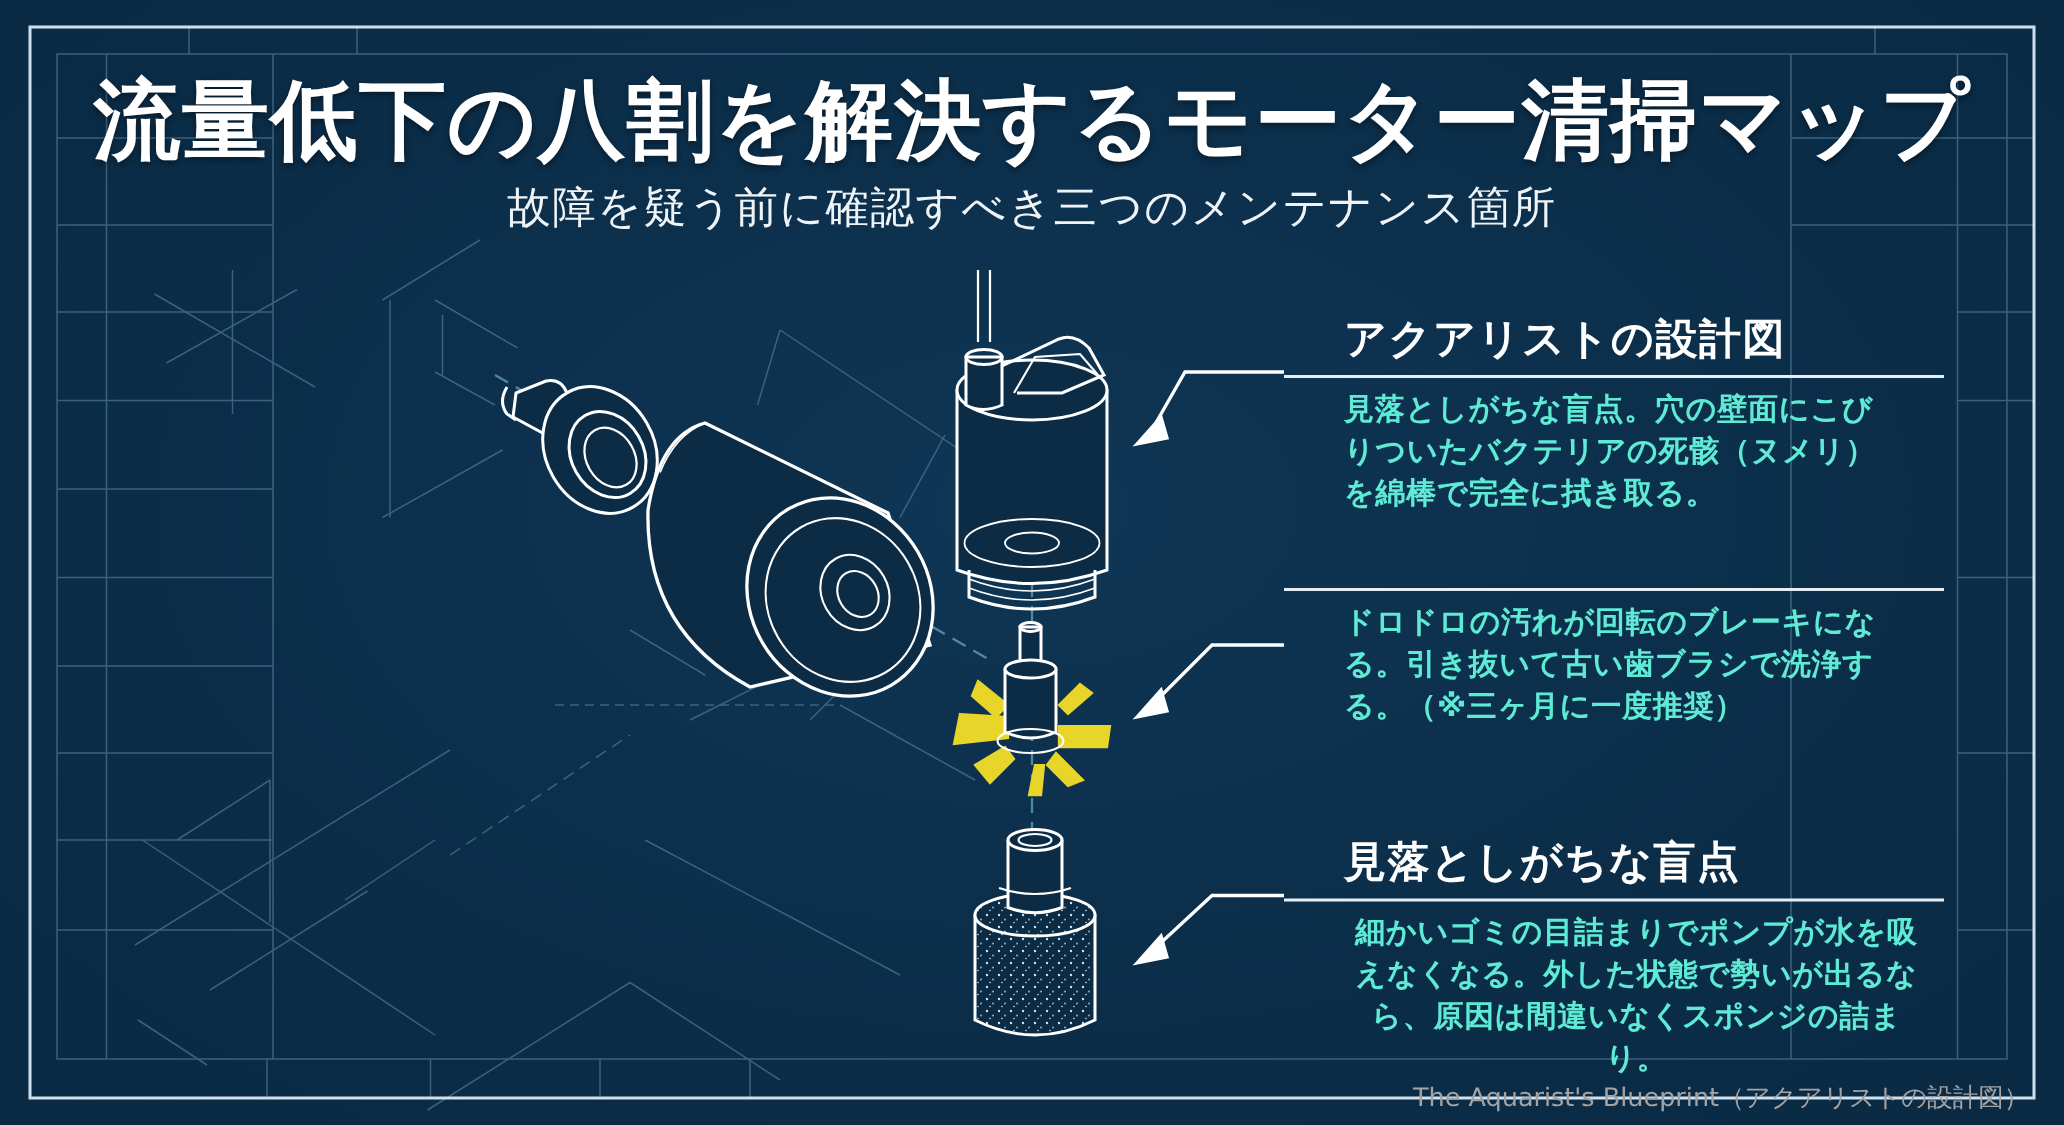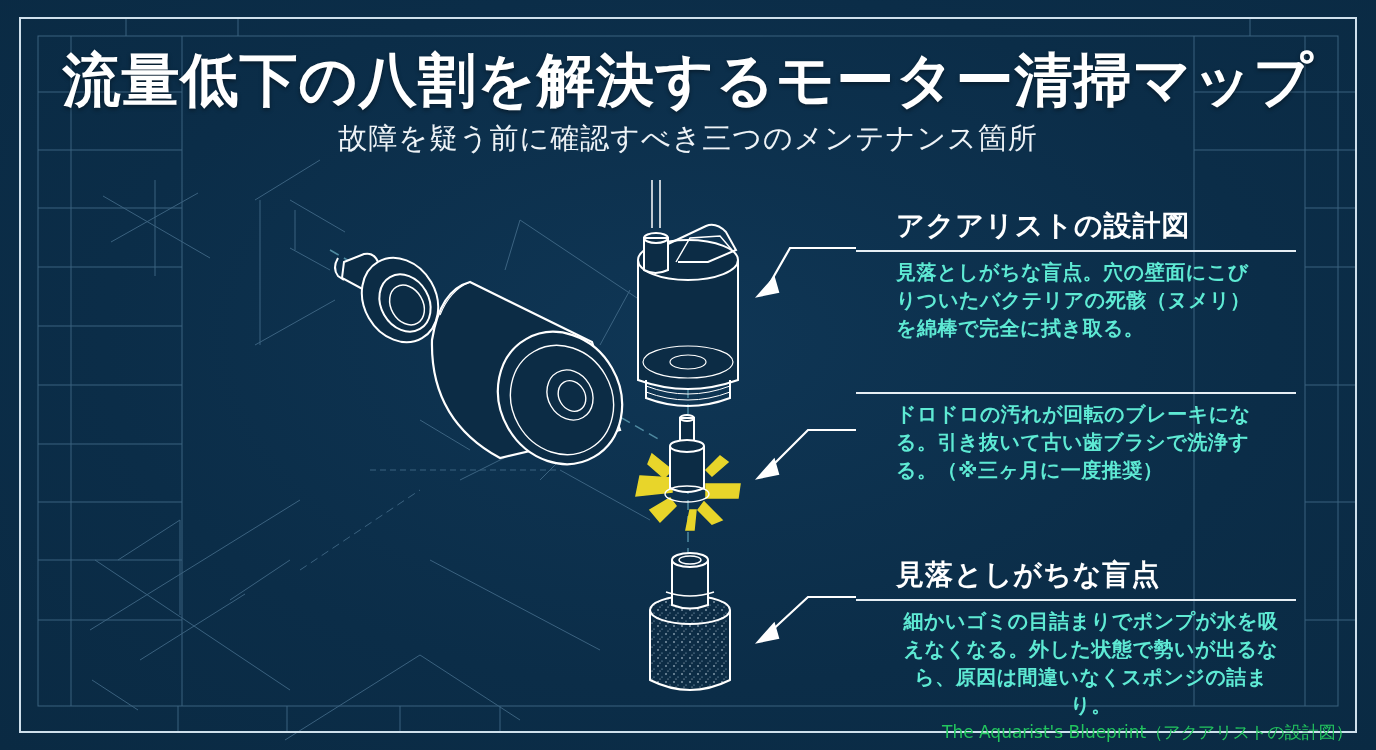--- a/index.html
+++ b/index.html
@@ -5,21 +5,21 @@
   html,body{margin:0;padding:0;}
   body{width:1376px;height:750px;overflow:hidden;background:#0b2e4a;position:relative;font-family:"DejaVu Sans","Liberation Sans",sans-serif;}
   .bg{position:absolute;inset:0;background:radial-gradient(ellipse at 50% 45%, #0f3655 0%, #0b2d48 60%, #0a2a43 100%);}
   svg.layer{position:absolute;left:0;top:0;}
   .title{position:absolute;left:0;width:1376px;top:50px;text-align:center;color:#ffffff;font-weight:bold;font-size:58px;letter-spacing:1px;line-height:60px;text-shadow:0 2px 4px rgba(0,0,0,.4);}
   .subtitle{position:absolute;left:0;width:1376px;top:118px;text-align:center;color:#eef3f7;font-size:29px;line-height:40px;letter-spacing:1px;}
   .callout{position:absolute;left:856px;width:440px;color:#ffffff;}
   .callout .head{font-size:28px;font-weight:bold;padding-left:40px;line-height:40px;letter-spacing:1px;}
   .callout .rule{height:2px;background:#e6eef4;margin-top:4px;}
   .callout .body{padding-left:40px;font-size:20px;font-weight:bold;line-height:28px;margin-top:6px;letter-spacing:.5px;color:#5eead4;}
-  .footer{position:absolute;left:942px;top:720px;color:#22c55e;font-size:17px;line-height:24px;}
+  .footer{position:absolute;left:942px;top:720px;color:#a3a3a3;font-size:17px;line-height:24px;}
 </style>
 </head>
 <body>
 
 <div class="bg"></div>
 
 <svg class="layer" width="1376" height="750">
   <g stroke="#4f7896" stroke-width="1" fill="none" opacity=".7">
 
     <rect x="38" y="36" width="1300" height="670"></rect>

